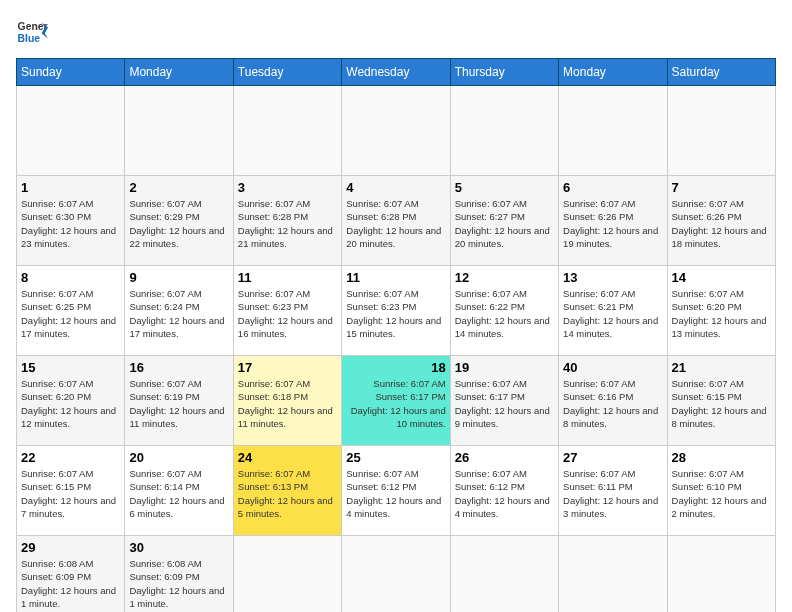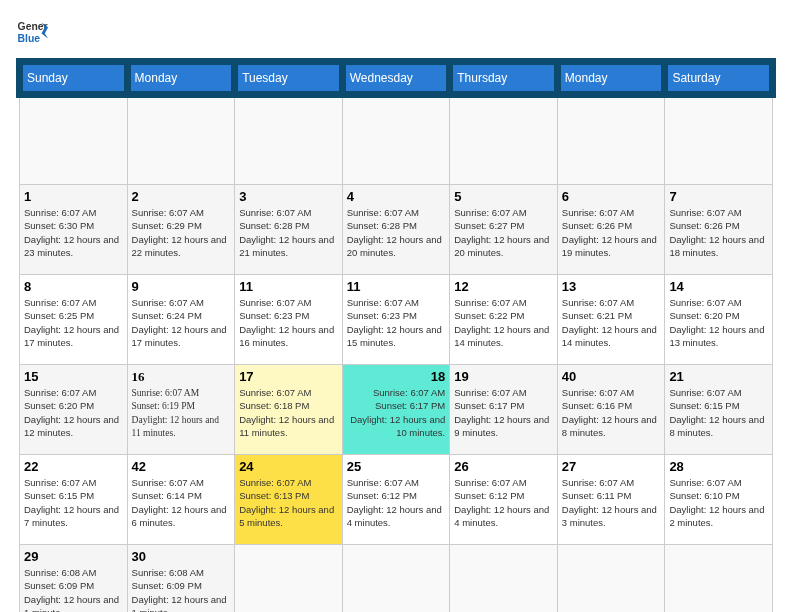--- a/index.html
+++ b/index.html
@@ -42,21 +42,21 @@
       width: 100%;
       border-collapse: collapse;
       font-size: 10.5px;
     }
     .calendar th {
       background: #2a7bd4;
       color: #fff;
       padding: 6px 4px;
       font-size: 12px;
       font-weight: normal;
-      border: 7px solid #0c4a6e;
+      border: 1px solid #0c4a6e;
       text-align: left;
     }
     .calendar td {
       border: 1px solid #ccc;
       vertical-align: top;
       padding: 4px 4px;
       width: calc(100% / 7);
       min-height: 80px;
       height: 90px;
     }
@@ -175,21 +175,21 @@
         <td style="background: rgb(255, 255, 255);">
           <span class="day-num">14</span>
           <div class="day-info">Sunrise: 6:07 AM<br>Sunset: 6:20 PM<br>Daylight: 12 hours and 13 minutes.</div>
         </td>
       </tr>
       <tr>
         <td style="background: rgb(245, 245, 245);">
           <span class="day-num">15</span>
           <div class="day-info">Sunrise: 6:07 AM<br>Sunset: 6:20 PM<br>Daylight: 12 hours and 12 minutes.</div>
         </td>
-        <td style="background: rgb(245, 245, 245); font-family: Liberation Serif, serif;">
+        <td style="background: rgb(245, 245, 245);">
           <span class="day-num">16</span>
           <div class="day-info">Sunrise: 6:07 AM<br>Sunset: 6:19 PM<br>Daylight: 12 hours and 11 minutes.</div>
         </td>
         <td style="background: #fef9c3;">
           <span class="day-num">17</span>
           <div class="day-info">Sunrise: 6:07 AM<br>Sunset: 6:18 PM<br>Daylight: 12 hours and 11 minutes.</div>
         </td>
         <td style="background: #5eead4; text-align: right;">
           <span class="day-num">18</span>
           <div class="day-info">Sunrise: 6:07 AM<br>Sunset: 6:17 PM<br>Daylight: 12 hours and 10 minutes.</div>
@@ -206,21 +206,21 @@
           <span class="day-num">21</span>
           <div class="day-info">Sunrise: 6:07 AM<br>Sunset: 6:15 PM<br>Daylight: 12 hours and 8 minutes.</div>
         </td>
       </tr>
       <tr>
         <td style="background: rgb(255, 255, 255);">
           <span class="day-num">22</span>
           <div class="day-info">Sunrise: 6:07 AM<br>Sunset: 6:15 PM<br>Daylight: 12 hours and 7 minutes.</div>
         </td>
         <td style="background: rgb(255, 255, 255);">
-          <span class="day-num">42</span>
+          <span class="day-num">20</span>
           <div class="day-info">Sunrise: 6:07 AM<br>Sunset: 6:14 PM<br>Daylight: 12 hours and 6 minutes.</div>
         </td>
         <td style="background: #fde047;">
           <span class="day-num">24</span>
           <div class="day-info">Sunrise: 6:07 AM<br>Sunset: 6:13 PM<br>Daylight: 12 hours and 5 minutes.</div>
         </td>
         <td style="background: rgb(255, 255, 255);">
           <span class="day-num">25</span>
           <div class="day-info">Sunrise: 6:07 AM<br>Sunset: 6:12 PM<br>Daylight: 12 hours and 4 minutes.</div>
         </td>

